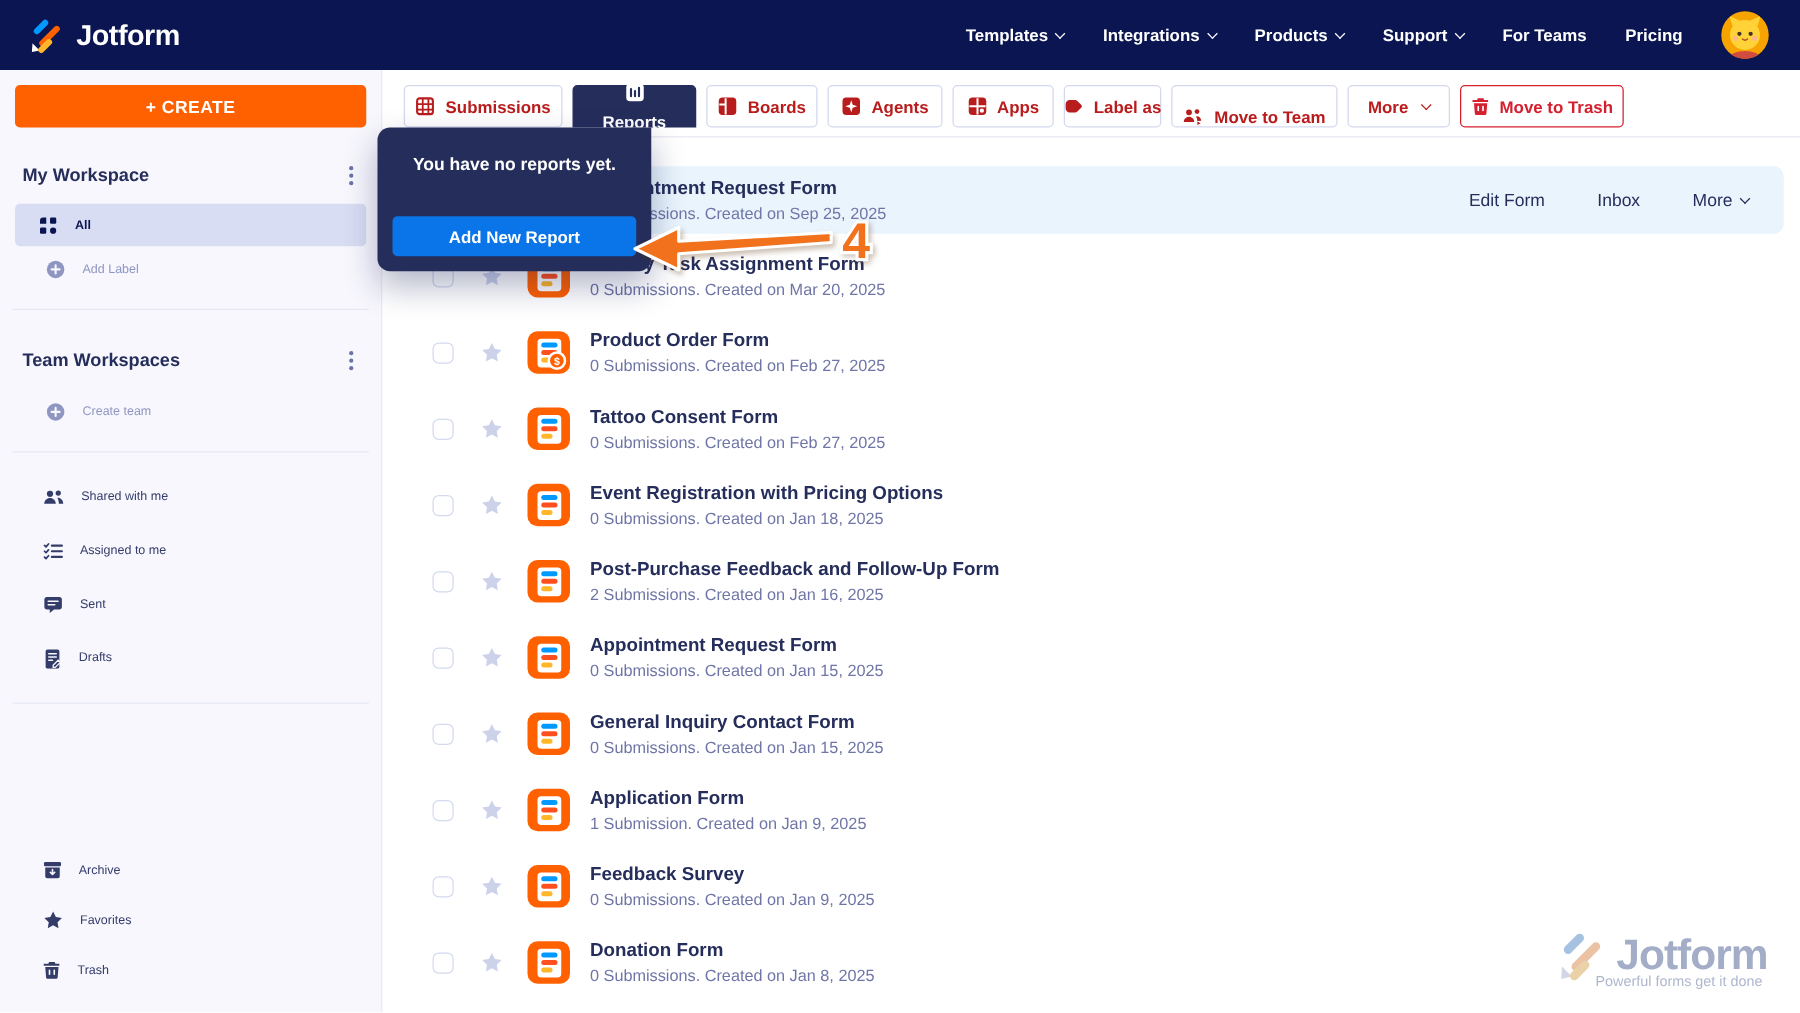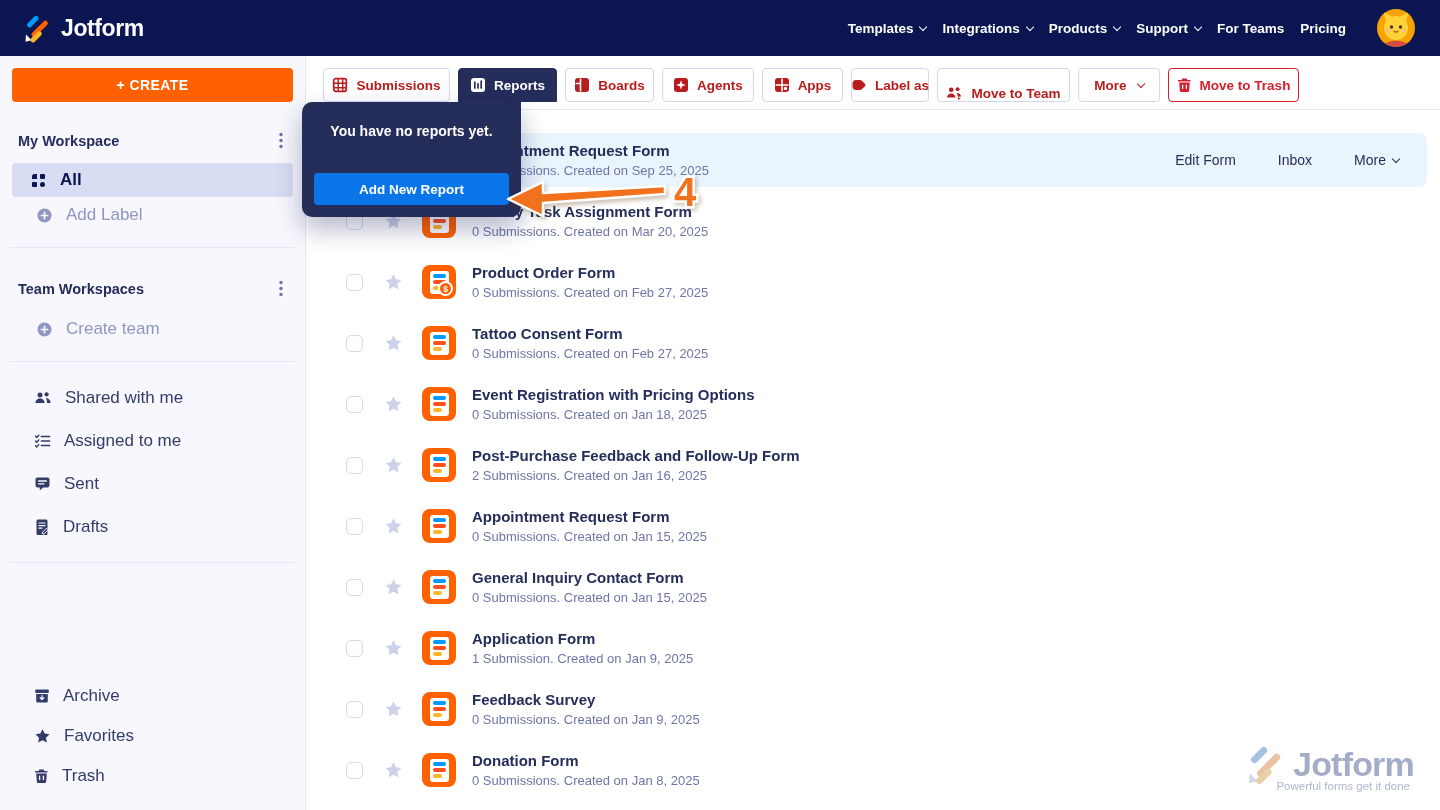--- a/index.html
+++ b/index.html
@@ -8,36 +8,36 @@
     width:1440px; height:810px; overflow:hidden; position:relative;
     font-family:"Liberation Sans","DejaVu Sans",sans-serif; background:#fff;
     -webkit-font-smoothing:antialiased;
   }
   button { font-family:inherit; cursor:pointer; }
 
   
   .topbar { height:56px; background:#0a1551; display:flex; align-items:center; padding:0 24px 0 22px; }
   .brand { display:flex; align-items:center; gap:9px; cursor:pointer; }
   .brand-text { color:#fff; font-size:23px; font-weight:700; letter-spacing:-0.4px; }
-  .top-nav { margin-left:auto; display:flex; align-items:flex-end; gap:16px; }
+  .top-nav { margin-left:auto; display:flex; align-items:flex-end; gap:31px; }
   .nav-item { color:#fff; font-size:13.5px; font-weight:600; display:flex; align-items:center; gap:7px; cursor:pointer; white-space:nowrap; }
   .nav-item .chev { border-color:#fff; margin-top:-3px; }
   .avatar { width:40px; height:40px; border-radius:50%; margin-left:30px; cursor:pointer; flex:none; }
 
   .chev { display:inline-block; width:6px; height:6px; border-right:1.8px solid currentColor; border-bottom:1.8px solid currentColor; transform:rotate(45deg); }
 
   
   .app { display:flex; height:754px; }
 
   
   .sidebar { width:306px; flex:none; background:#f7f7fd; border-right:1px solid #e7e8f2; display:flex; flex-direction:column; }
   .create-btn { margin:12px; height:34px; flex:none; background:#ff6100; border:none; border-radius:4px; color:#fff; font-weight:700; font-size:14px; letter-spacing:.4px; }
   .section-header { display:flex; align-items:center; justify-content:space-between; padding:16px 20px 12px 18px; color:#252d5b; font-size:14.5px; font-weight:600; }
   .kebab { color:#6b74a8; cursor:pointer; display:flex; padding:2px; }
-  .side-item { display:flex; align-items:center; gap:13px; height:38px; padding-left:34px; color:#343c6a; font-size:17px; font-weight:500; cursor:pointer; white-space:nowrap; }
+  .side-item { display:flex; align-items:center; gap:13px; height:38px; padding-left:34px; color:#343c6a; font-size:10px; font-weight:500; cursor:pointer; white-space:nowrap; }
   .side-item.selected { margin:0 12px; padding-left:18px; height:34px; background:#d8ddf3; border-radius:4px; color:#0a1551; font-weight:600; }
   .side-item.muted { color:#8f96c2; height:36px; padding-left:36px; }
   .side-icon { display:flex; flex:none; }
   .side-group .side-item { height:43px; }
   .side-group.bottom .side-item { height:40px; }
   .side-group.bottom { margin-bottom:14px; }
   .divider { height:1px; background:#e5e7f2; margin:14px 10px; flex:none; }
   .sidebar-spacer { flex:1; }
 
   
@@ -46,21 +46,21 @@
   .tb-btn { height:34px; display:flex; align-items:center; justify-content:center; gap:8px; background:#fff; border:1px solid #d3d8ee; border-radius:4px; color:#b91c1c; font-size:13.5px; font-weight:600; padding:0 4px; white-space:nowrap; flex:none; }
   .toolbar .tb-btn:nth-child(1){ width:127px; }
   .toolbar .tb-btn:nth-child(2){ width:99px; }
   .toolbar .tb-btn:nth-child(3){ width:89px; }
   .toolbar .tb-btn:nth-child(4){ width:92px; }
   .toolbar .tb-btn:nth-child(5){ width:81px; }
   .toolbar .tb-btn:nth-child(6){ width:78px; }
   .toolbar .tb-btn:nth-child(7){ width:133px;align-items:flex-end; }
   .toolbar .tb-btn:nth-child(8){ width:82px; }
   .toolbar .tb-btn:nth-child(9){ width:131px; }
-  .tb-btn.active { background:#252d5b; border-color:#252d5b; color:#fff; border-radius:4px 4px 0 0; }
+  .tb-btn.active { background:#252d5b; border-color:#252d5b; color:#fff; border-radius:4px 4px 0 0;flex-direction:column; }
   .tb-btn.danger { border-color:#d5202f; color:#d5202f; }
   .tb-btn .chev { margin-left:3px; margin-top:-2px; }
   .tb-icon { display:flex; }
 
   
   .form-list { padding:23px 13px 0 17px; }
   .form-row { display:flex; align-items:center; height:54px; margin-bottom:7px; padding-left:23px; border-radius:8px; position:relative; }
   .form-row.selected { background:#e9f4fd; }
   .checkbox { width:17px; height:17px; border:1.5px solid #d4daf0; border-radius:5px; background:#fff; margin-right:21px; flex:none; cursor:pointer; }
   .fav-star { color:#ccd2ea; margin-right:19px; display:flex; flex:none; cursor:pointer; }

